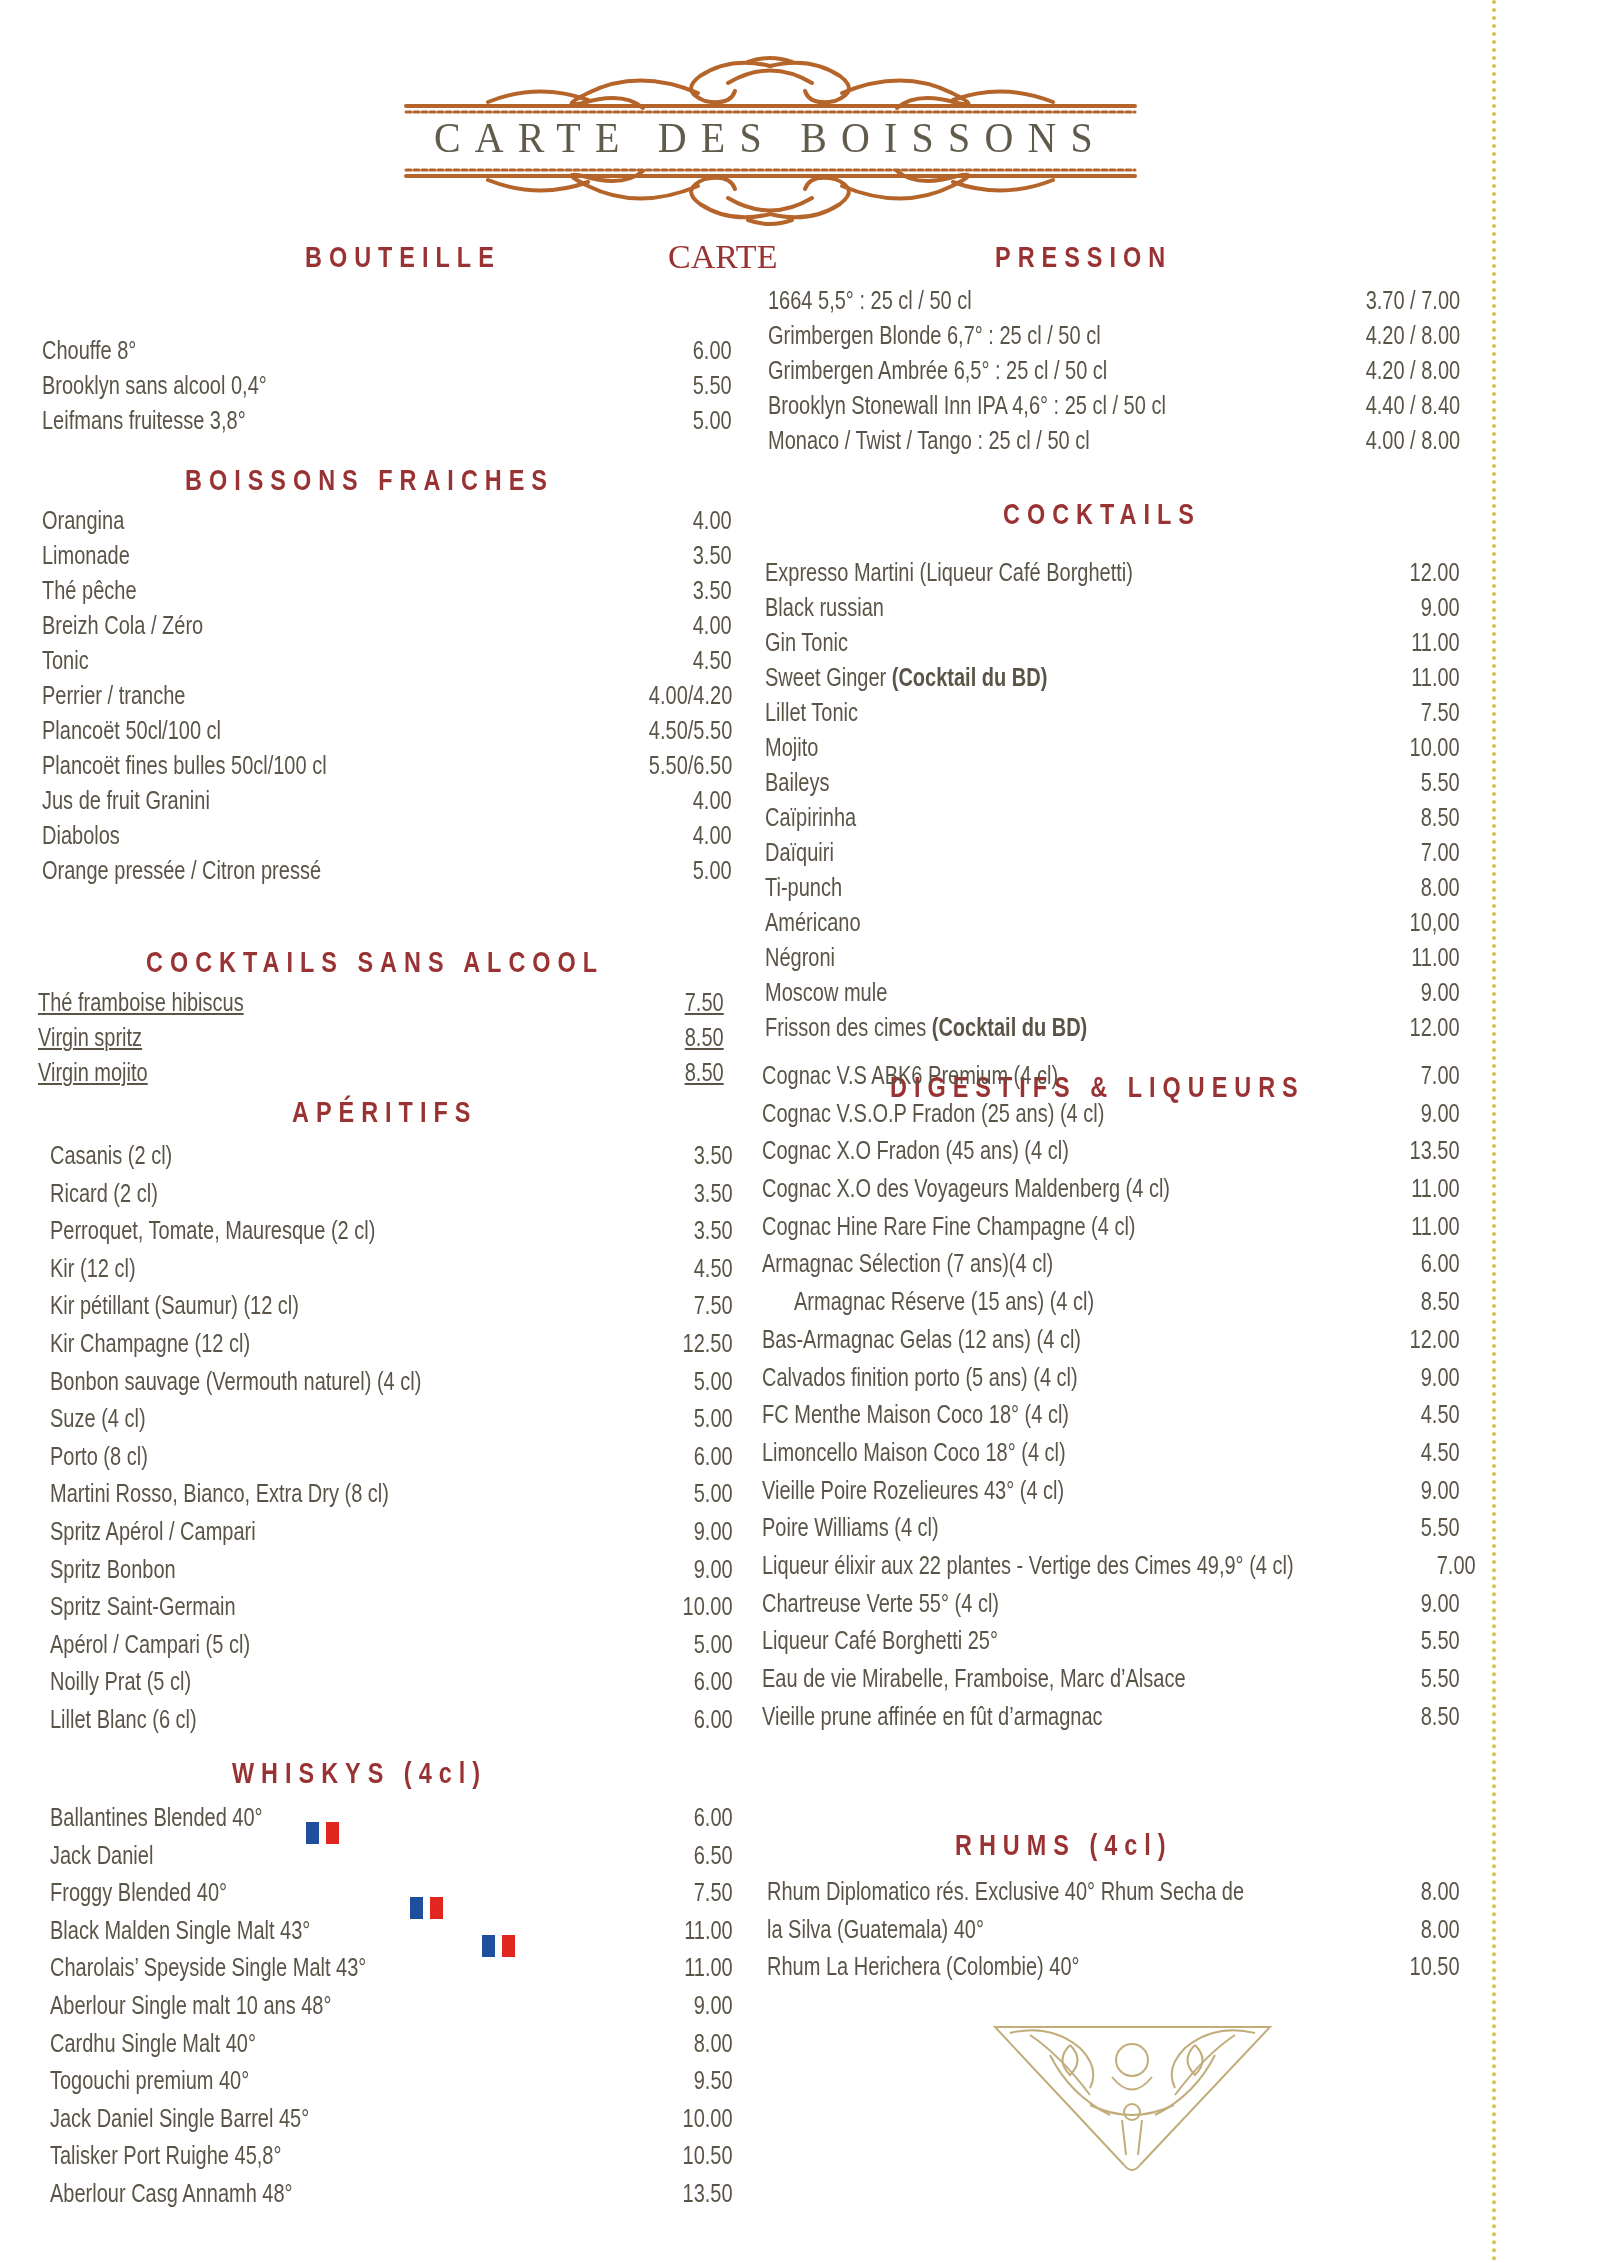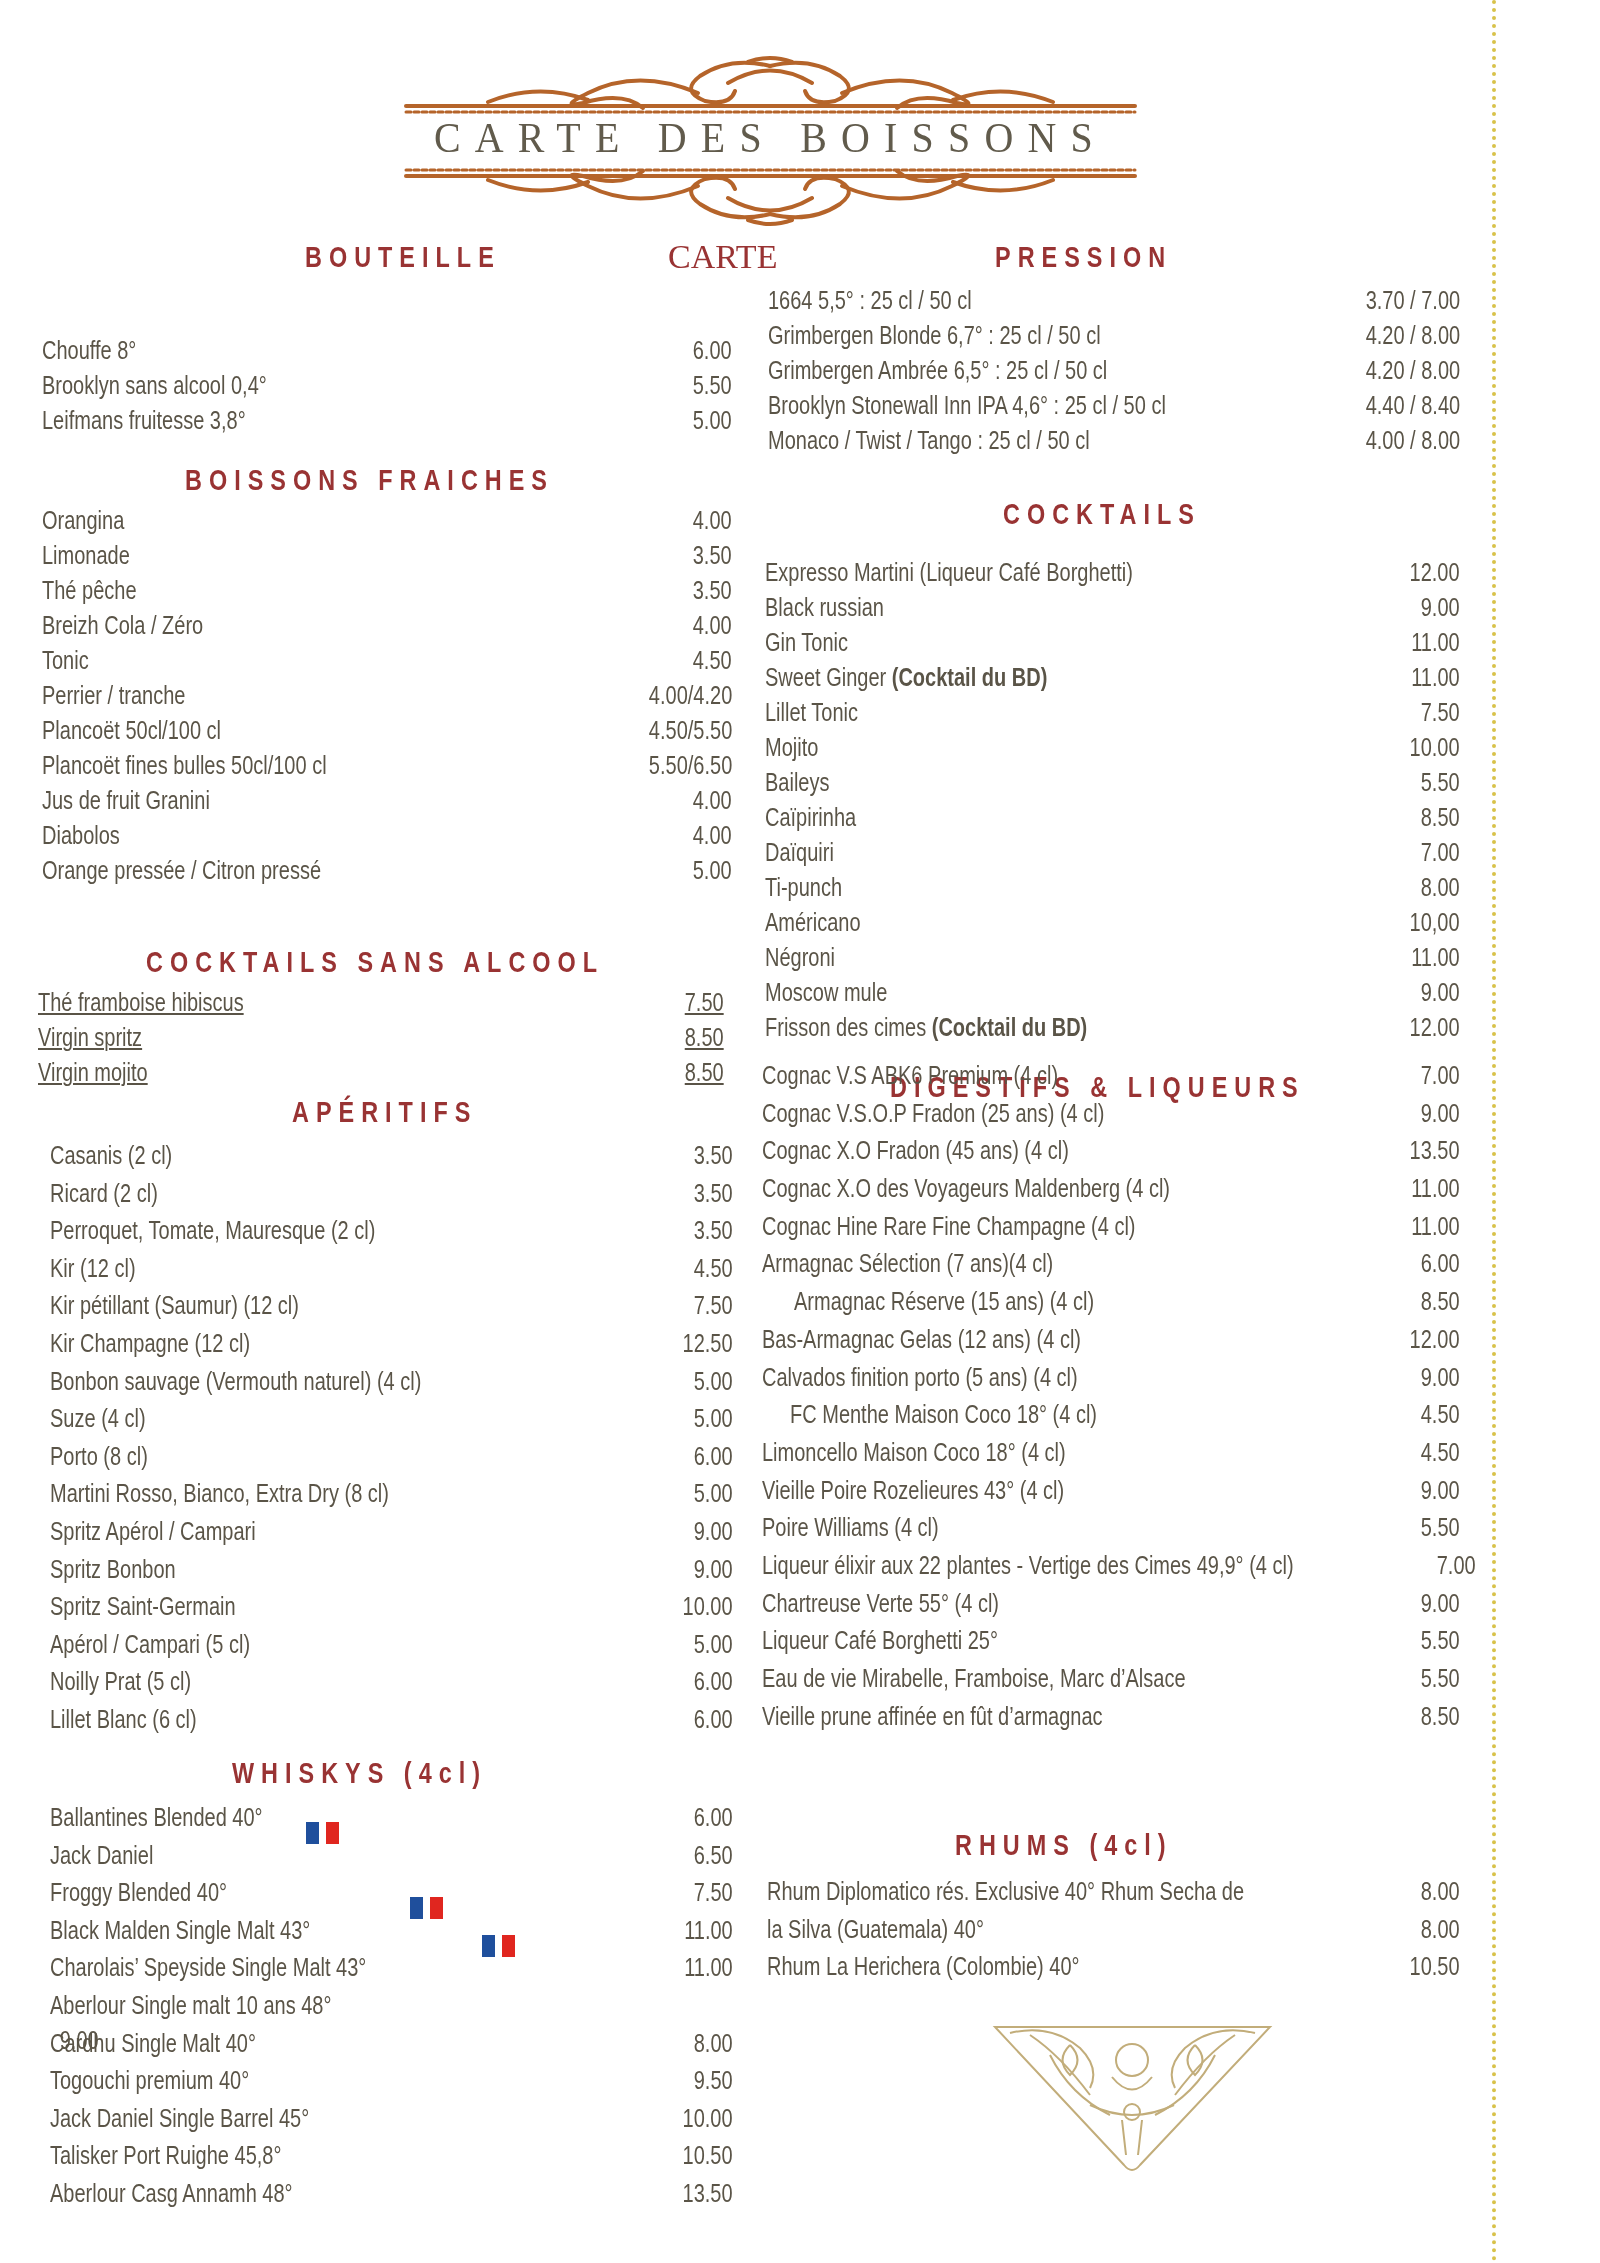--- a/index.html
+++ b/index.html
@@ -253,21 +253,21 @@
       <span class="price">7.50</span>
     </div>
   <div class="row" style="height:37.6px;">
       <span class="name">Black Malden Single Malt 43°</span>
       <span class="price">11.00</span>
     </div>
   <div class="row" style="height:37.6px;">
       <span class="name">Charolais’ Speyside Single Malt 43°</span>
       <span class="price">11.00</span>
     </div>
-  <div class="row" style="height:37.6px;flex-direction:column;">
+  <div class="row" style="height:37.6px;">
       <span class="name">Aberlour Single malt 10 ans 48°</span>
       <span class="price">9.00</span>
     </div>
   <div class="row" style="height:37.6px;">
       <span class="name">Cardhu Single Malt 40°</span>
       <span class="price">8.00</span>
     </div>
   <div class="row" style="height:37.6px;">
       <span class="name">Togouchi premium 40°</span>
       <span class="price">9.50</span>
@@ -390,21 +390,21 @@
       <span class="price">8.50</span>
     </div>
   <div class="row" style="height:37.7px;">
       <span class="name">Bas-Armagnac Gelas (12 ans) (4 cl)</span>
       <span class="price">12.00</span>
     </div>
   <div class="row" style="height:37.7px;">
       <span class="name">Calvados finition porto (5 ans) (4 cl)</span>
       <span class="price">9.00</span>
     </div>
-  <div class="row" style="height:37.7px;margin-left:28px;">
+  <div class="row" style="height:37.7px;">
       <span class="name">FC Menthe  Maison Coco 18° (4 cl)</span>
       <span class="price">4.50</span>
     </div>
   <div class="row" style="height:37.7px;">
       <span class="name">Limoncello Maison Coco 18° (4 cl)</span>
       <span class="price">4.50</span>
     </div>
   <div class="row" style="height:37.7px;">
       <span class="name">Vieille Poire Rozelieures 43° (4 cl)</span>
       <span class="price">9.00</span>

